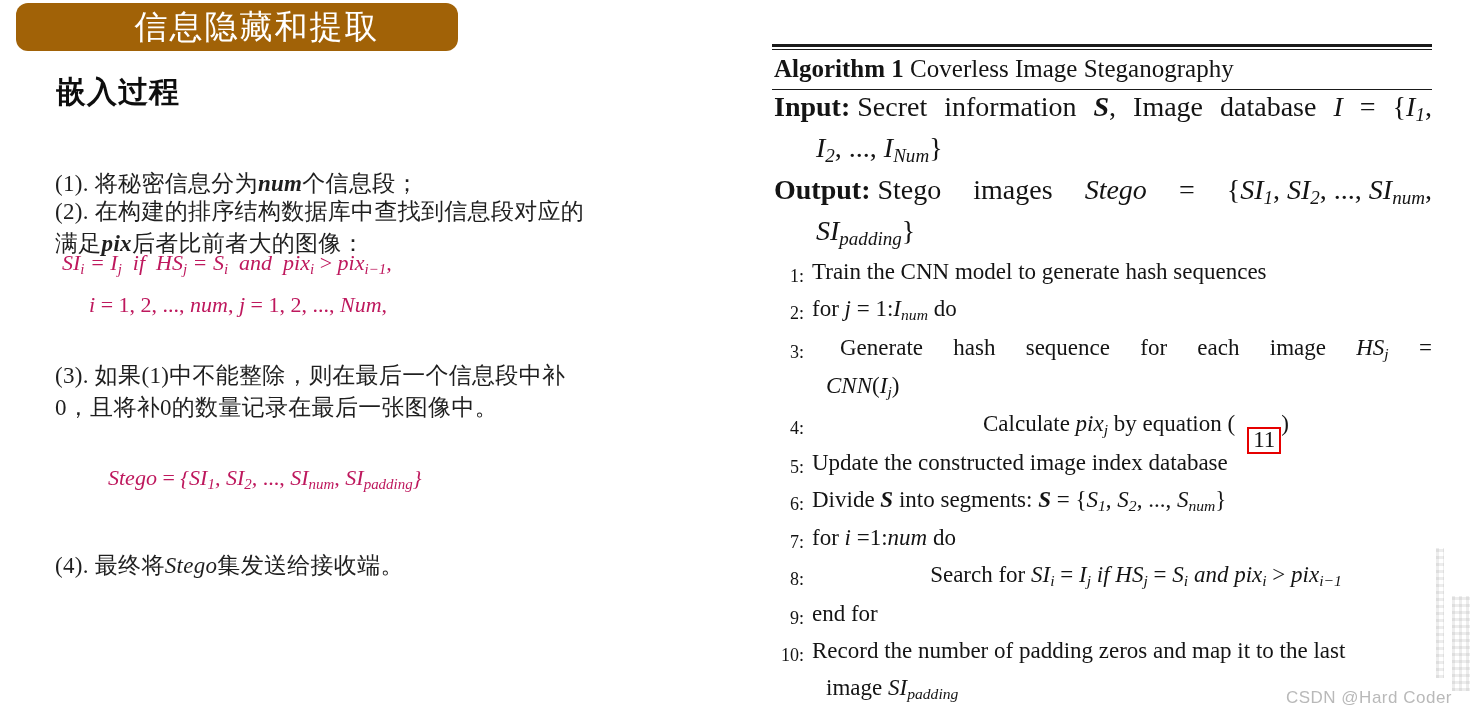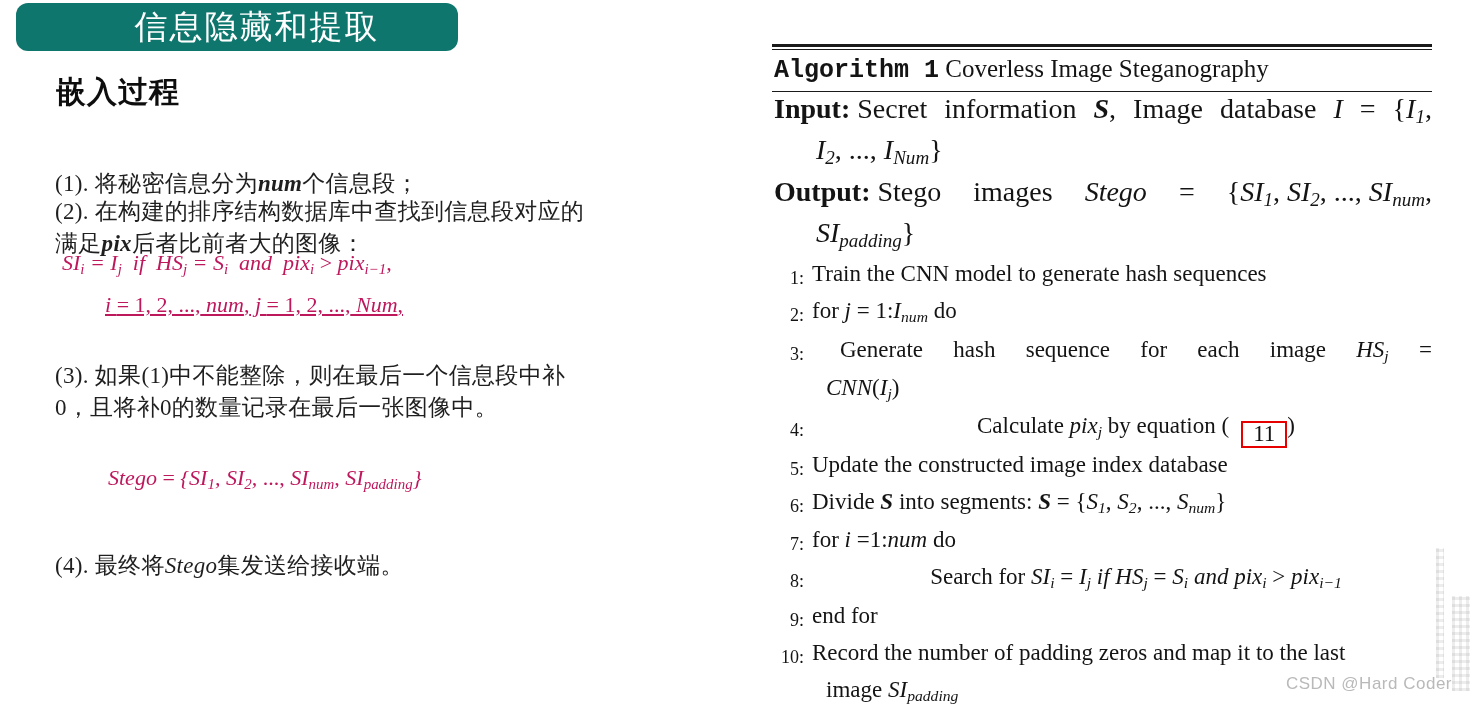--- a/index.html
+++ b/index.html
@@ -23,21 +23,21 @@
     width: 700px;
     height: 709px;
   }
 
   #title-banner {
     position: absolute;
     left: 16px;
     top: 3px;
     width: 442px;
     height: 48px;
-    background: #0f766e;
+    background: #a16207;
     border-radius: 12px;
   }
   #title-banner-text {
     position: absolute;
     left: 0; right: 0; top: 0; bottom: 0;
     display: flex;
     align-items: center;
     justify-content: center;
     font-family: "Liberation Serif", serif;
     font-size: 33px;
@@ -81,21 +81,21 @@
     vertical-align: -0.28em;
     font-style: italic;
   }
   .bi { font-weight: bold; font-style: italic; }
   .mi { font-style: italic; }
   .mu { font-style: normal; }
 
   #para-1 { top: 168px; }
   #para-1b { top: 196px; }
   #formula-1 { left: 62px; top: 250px; }
-  #formula-2 { left: 105px; top: 292px; text-decoration: underline; }
+  #formula-2 { left: 89px; top: 292px; }
   #para-3 { top: 360px; }
   #formula-3 { left: 108px; top: 465px; }
   #para-4 { top: 518px; margin-top: 32px; }
   #para-5 { top: 605px; }
 
   
   #algorithm-box {
     position: absolute;
     left: 772px;
     top: 44px;
@@ -117,21 +117,21 @@
   .rule-single {
     height: 1px;
     background: #1a1a1a;
     width: 100%;
   }
   #algo-title {
     font-size: 25px;
     padding: 4px 2px 5px 2px;
     line-height: 30px;
   }
-  #algo-title .bold { font-weight: bold; font-family: Liberation Mono, monospace; }
+  #algo-title .bold { font-weight: bold; }
 
   .algo-io {
     display: flex;
     font-size: 28px;
     line-height: 32px;
     padding: 1px 0 0 2px;
   }
   .algo-io .io-label {
     font-weight: bold;
     white-space: nowrap;
@@ -162,32 +162,32 @@
     padding-top: 5px;
     box-sizing: border-box;
   }
   .algo-body { flex: 1; }
   .ind1 { padding-left: 28px; text-align: center; }
   .ind-cont { padding-left: 14px; }
 
   .eqref-box {
     display: inline-block;
     border: 2.5px solid #e60000;
-    padding: 0 10px;
+    padding: 0 4px;
     line-height: 0.98;
     position: relative;
-    top: 8px;
+    top: 16px;
     margin-left: 12px;
   }
 
   
   #csdn-watermark {
     position: absolute;
     right: 18px;
-    bottom: 15px;
+    bottom: 1px;
     font-family: "Liberation Sans", sans-serif;
     font-size: 17px;
     color: #b9b9b9;
     letter-spacing: 0.5px;
   }
   .dot-pattern {
     position: absolute;
     opacity: 0.5;
     background-image:
       repeating-linear-gradient(0deg, #dcdcdc 0 3px, transparent 3px 7px),

